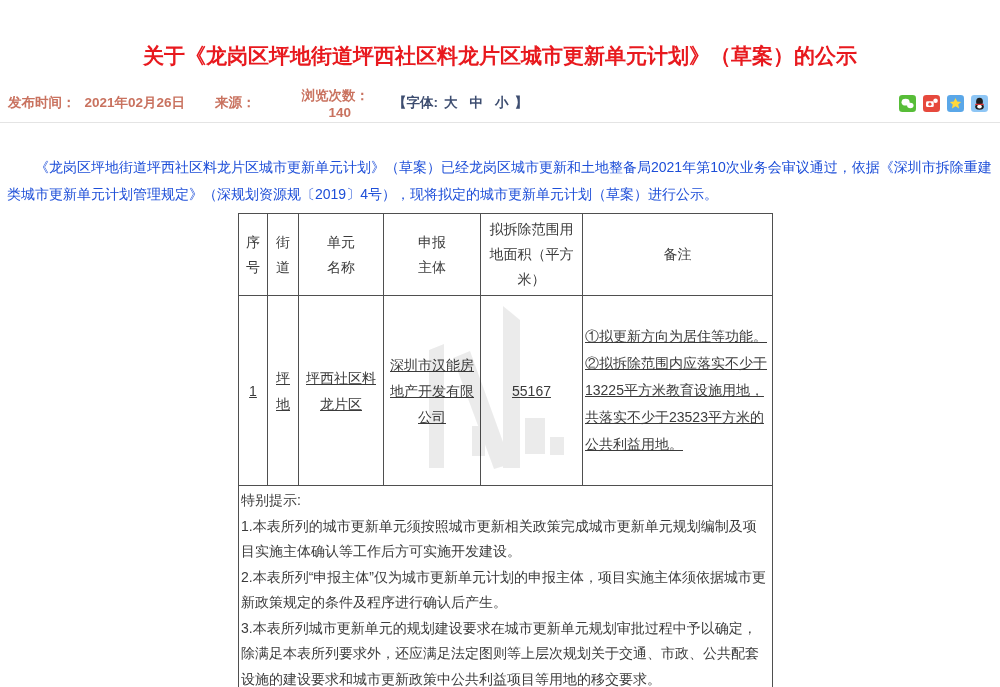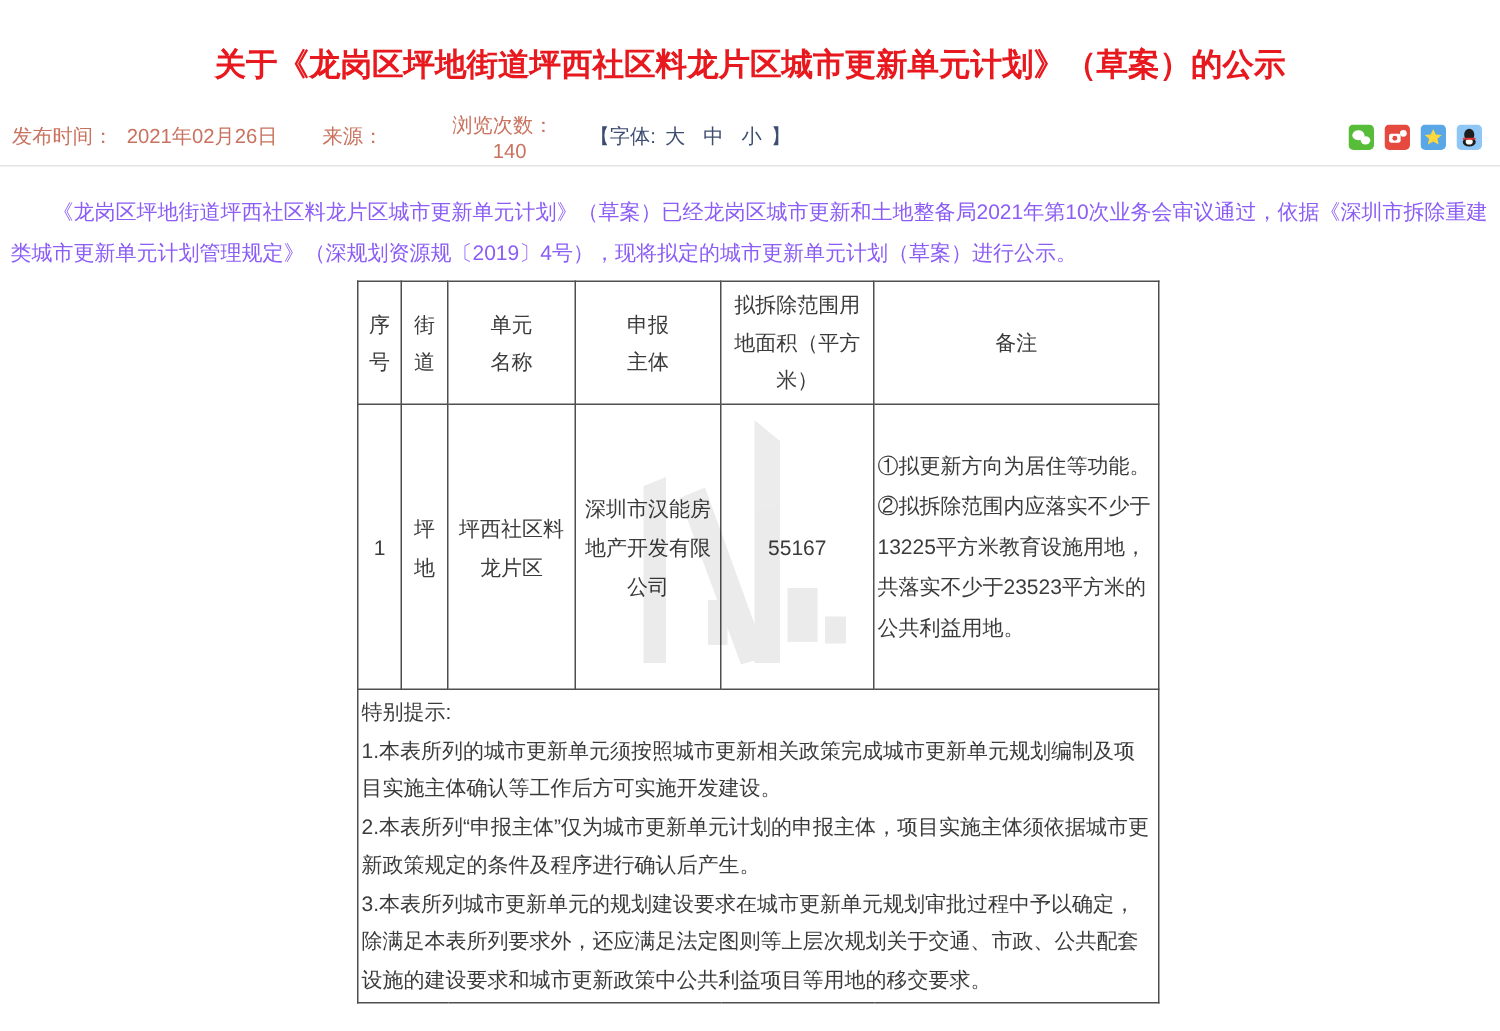--- a/index.html
+++ b/index.html
@@ -8,35 +8,36 @@
     position: relative;
     width: 1000px;
     height: 687px;
     margin: 0 auto;
     background: #ffffff;
     overflow: hidden;
     font-family: "Liberation Sans", sans-serif;
     color: #3f3f3f;
   }
   .title {
-    margin: 4px;
+    margin: 16px;
     padding-top: 25px;
     text-align: center;
     font-size: 21px;
     font-weight: bold;
     color: #e8191e;
     line-height: 30px;
   }
   .meta-bar {
     display: flex;
     align-items: center;
     margin: 19px 8px 0 8px;
     height: 26px;
     font-size: 13.5px;
     color: #c9725f;
+    font-weight: bold;
   }
   .pair { display: inline-flex; align-items: center; }
   .pair .value { margin-left: 9px; }
   .pair-source { margin-left: 30px; align-items: flex-end; }
   .pair-views  { margin-left: 46px; flex-direction: column; }
   .font-ctl {
     margin-left: 24px;
     color: #3d4d70;
     display: inline-flex;
     align-items: center;
@@ -48,24 +49,24 @@
     cursor: pointer;
   }
   .share { margin-left: auto; display: flex; gap: 7px; padding-right: 4px; }
   .share .sicon { width: 17px; height: 17px; display: block; cursor: pointer; }
   .sep {
     border: none;
     border-top: 1px solid #e4e4e4;
     margin: 6px 0 0 0;
   }
   .para {
-    margin: 17px 7px 0 7px;
+    margin: 31px 7px 0 7px;
     font-size: 14px;
     line-height: 27px;
-    color: #8b5cf6;
+    color: #1d4ed8;
     text-indent: 2em;
   }
   .caption {
     margin-top: 7px;
     text-align: center;
     font-size: 14.5px;
     color: #383838;
   }
   .table-zone { position: relative; margin-top: 5px; }
   table.plan {
@@ -80,21 +81,21 @@
   }
   table.plan th, table.plan td {
     border: 1px solid #4f4f4f;
     font-weight: normal;
     padding: 2px;
   }
   .pre { white-space: pre-line; }
   .row-header { height: 82px; }
   .row-header th { text-align: center; vertical-align: middle; line-height: 25px; }
   .row-data { height: 190px; }
-  .row-data td { text-align: center; vertical-align: middle; line-height: 26px; }
+  .row-data td { text-align: center; vertical-align: middle; line-height: 26px; text-decoration: underline; }
   td.remarks-cell {
     text-align: left !important;
     padding: 6px 11px;
     line-height: 27px;
     vertical-align: middle;
   }
   .row-notes { height: 207px; }
   td.notes-cell {
     text-align: left;
     vertical-align: top;

